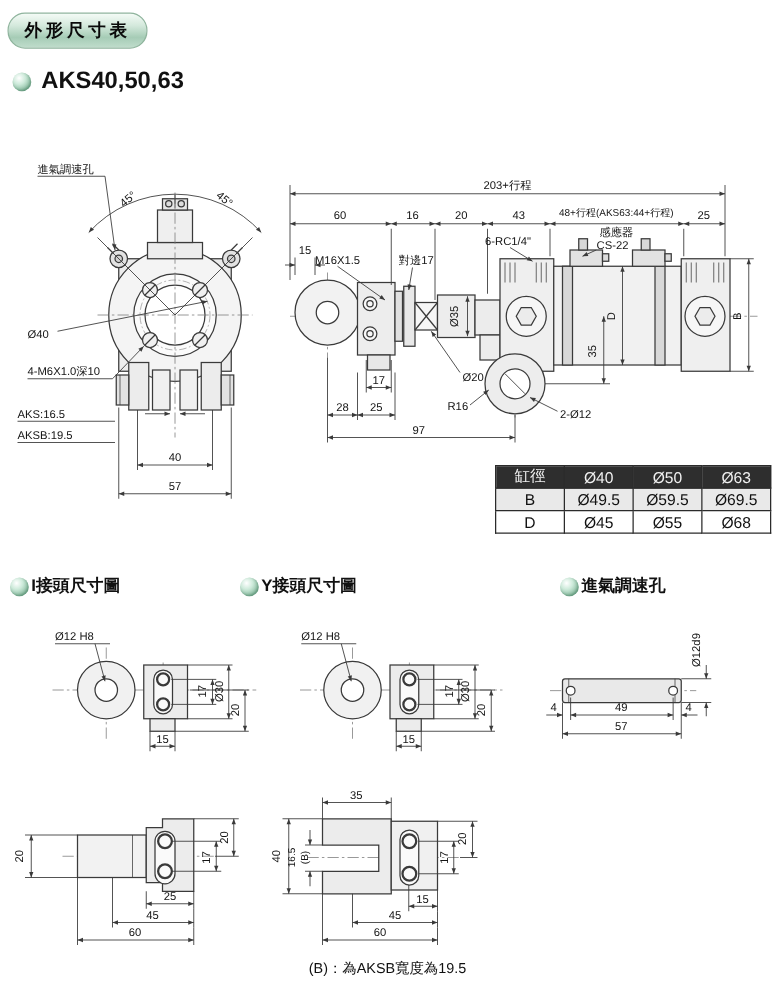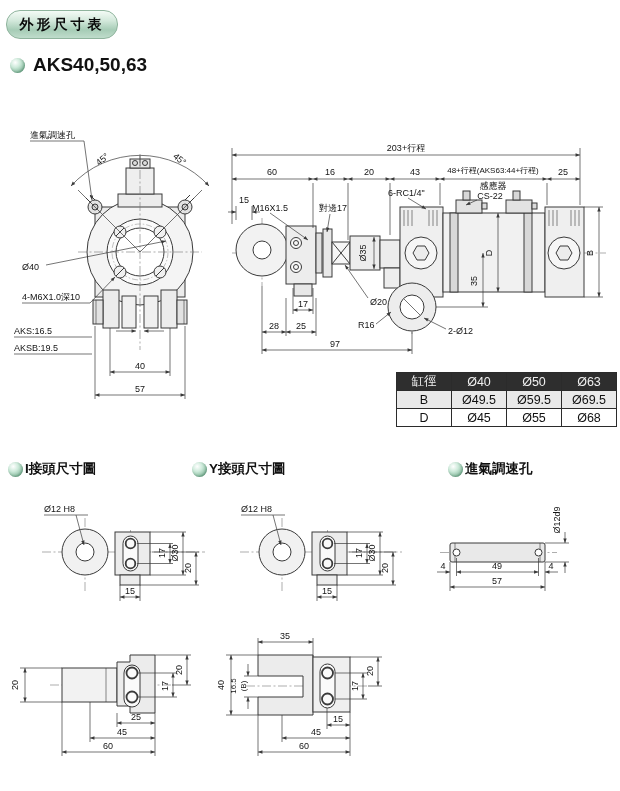--- a/index.html
+++ b/index.html
@@ -520,14 +520,15 @@
         <line x1="450" y1="97" x2="545" y2="97" marker-start="url(#arr2)" marker-end="url(#arr2)"></line>
       </g>
     </g>
     <text x="560" y="30" text-anchor="middle" transform="rotate(-90 560 30)">Ø12d9</text>
     <text x="443" y="79" text-anchor="middle">4</text>
     <text x="497" y="79" text-anchor="middle">49</text>
     <text x="551" y="79" text-anchor="middle">4</text>
     <text x="497" y="94" text-anchor="middle">57</text>
   </svg>
 
+  <div class="footnote">(B)：為AKSB寬度為19.5</div>
 
 </div>
 
 </body></html>

